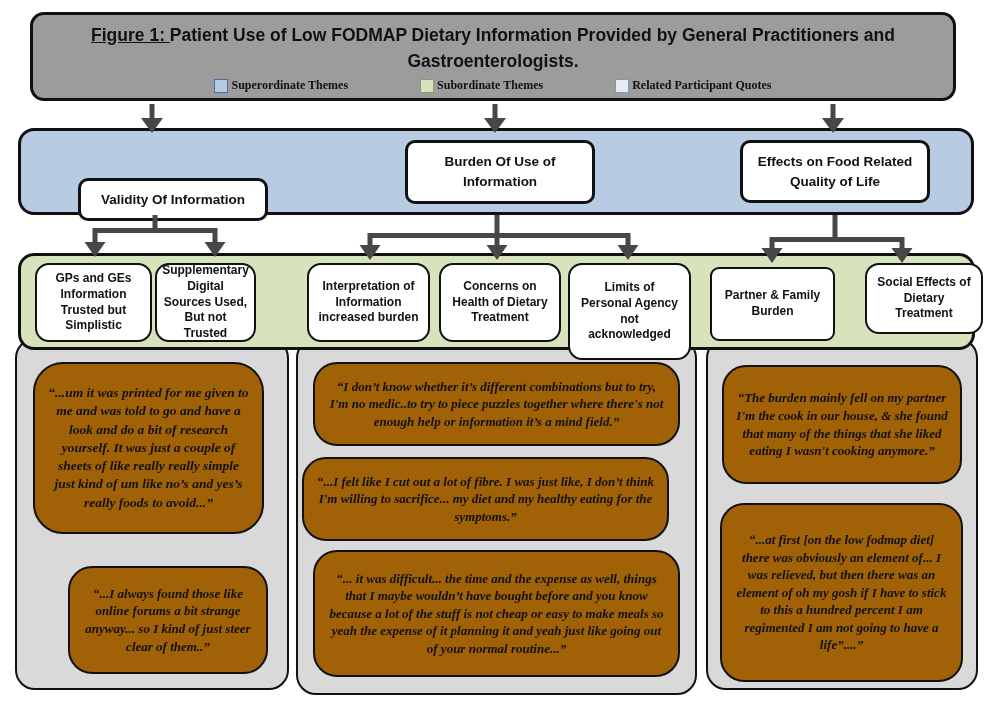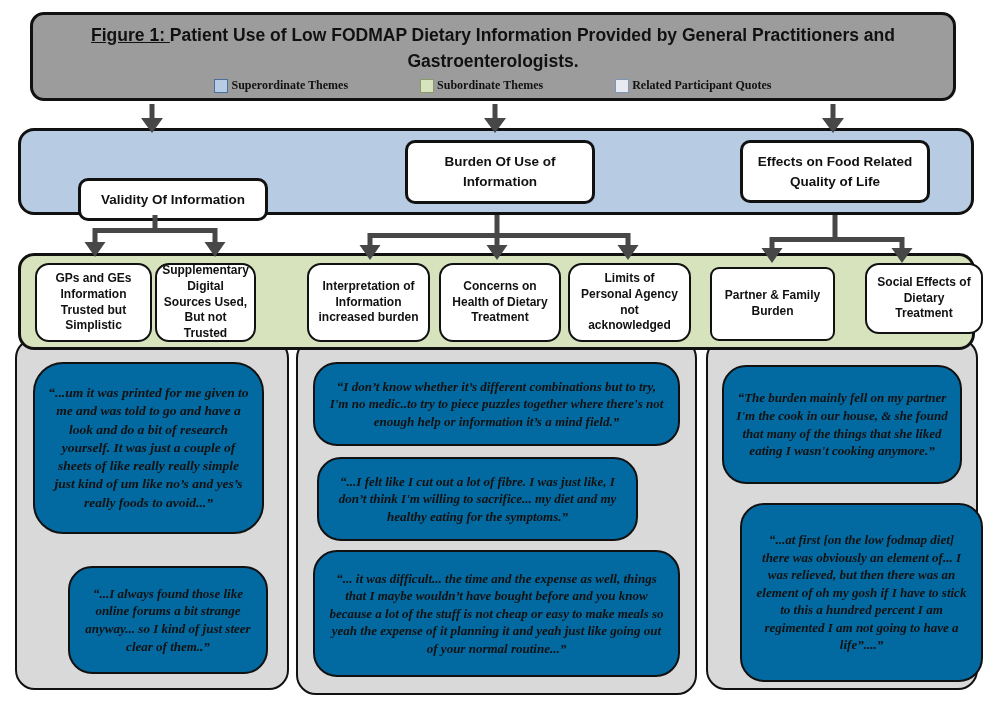--- a/index.html
+++ b/index.html
@@ -30,43 +30,43 @@
   .super{font-size:13.5px;line-height:1.45;}
   #sup-1{left:78px;top:146px;width:190px;height:43px;margin-top:32px;}
   #sup-2{left:405px;top:140px;width:190px;height:64px;}
   #sup-3{left:740px;top:140px;width:190px;height:63px;}
 
   .sub{font-size:12px;line-height:1.32;border-radius:14px;border-width:2.5px;}
   #sub-1{left:35px; top:263px;width:117px;height:79px;}
   #sub-2{left:155px;top:263px;width:101px;height:79px;}
   #sub-3{left:307px;top:263px;width:123px;height:79px;}
   #sub-4{left:439px;top:263px;width:122px;height:79px;}
-  #sub-5{left:568px;top:263px;width:123px;height:79px;}
+  #sub-5{left:568px;top:263px;width:123px;height:97px;}
   #sub-6{left:710px;top:267px;width:125px;height:74px;border-radius:9px;}
   #sub-7{left:845px;top:263px;width:118px;height:71px;margin-left:20px;}
 
   
   .quote-col{position:absolute;background:#d9d9d9;border:2px solid #111;border-radius:20px;
              box-sizing:border-box;z-index:1;}
   #col-left  {left:15px; top:338px;width:274px;height:352px;}
   #col-mid   {left:296px;top:338px;width:401px;height:357px;}
   #col-right {left:706px;top:338px;width:272px;height:352px;}
 
-  .quote-box{position:absolute;background:#0369a1;border:2px solid #111;border-radius:24px;
+  .quote-box{position:absolute;background:#a16207;border:2px solid #111;border-radius:24px;
              box-sizing:border-box;display:flex;align-items:center;justify-content:center;
              text-align:center;z-index:2;padding:6px 12px;
              font-family:"Liberation Serif",serif;font-style:italic;font-weight:bold;
              font-size:13px;line-height:1.35;}
   #q-l1{left:33px; top:362px;width:231px;height:172px;border-radius:30px;font-size:13.5px;}
   #q-l2{left:68px; top:566px;width:200px;height:108px;}
   #q-m1{left:313px;top:362px;width:367px;height:84px;}
-  #q-m2{left:317px;top:457px;width:321px;height:84px;}
+  #q-m2{left:302px;top:457px;width:367px;height:84px;}
   #q-m3{left:313px;top:550px;width:367px;height:127px;}
   #q-r1{left:722px;top:365px;width:240px;height:119px;}
-  #q-r2{left:720px;top:503px;width:243px;height:179px;margin-left:20px;}
+  #q-r2{left:720px;top:503px;width:243px;height:179px;}
 
   
   #connectors{position:absolute;left:0;top:0;width:992px;height:701px;z-index:6;pointer-events:none;}
   #connectors path{stroke:#474747;stroke-width:5;fill:none;}
   #connectors polygon{fill:#474747;stroke:none;}
 </style>
 </head>
 <body>
 
 <div id="canvas">

